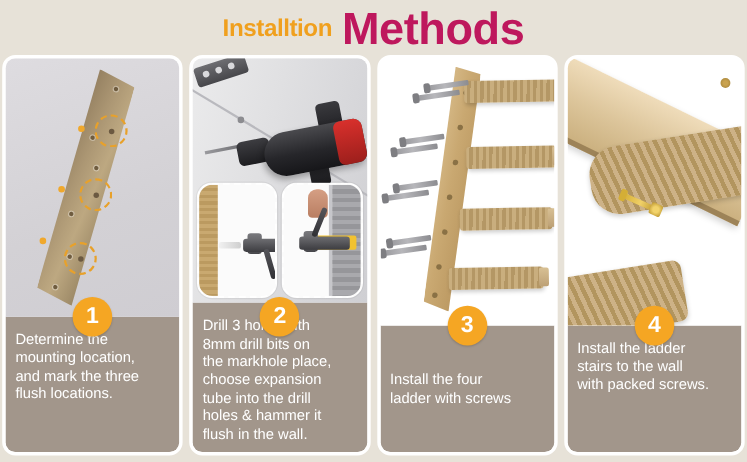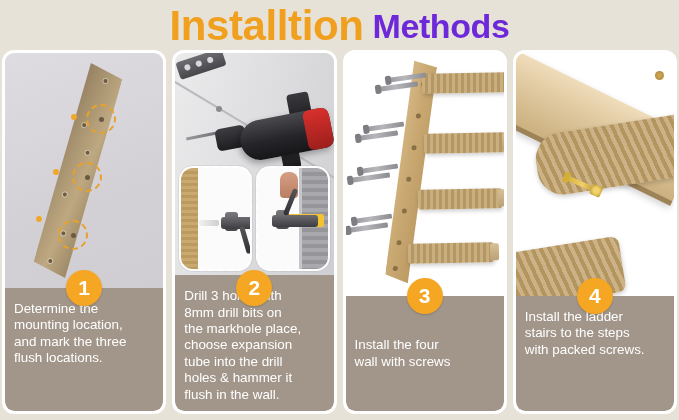--- a/index.html
+++ b/index.html
@@ -20,29 +20,29 @@
   
   .title-bar {
     height: 50px;
     display: flex;
     align-items: center;
     justify-content: center;
     gap: 9px;
     padding-top: 2px;
   }
   .title-word-accent {
-    font-size: 42px;
+    font-size: 22px;
     font-weight: bold;
     color: #f0a01e;
     letter-spacing: -0.4px;
   }
   .title-word-main {
-    font-size: 34px;
+    font-size: 41px;
     font-weight: bold;
-    color: #6d28d9;
+    color: #be185d;
     letter-spacing: -0.4px;
     text-align: center;
   }
 
   
   .panels {
     position: absolute;
     top: 50px;
     left: 0;
     width: 679px;
@@ -540,35 +540,35 @@
       <div class="screw" style="left:22px;top:71px;width:36px;transform:rotate(-8deg);"></div>
       <div class="screw" style="left:14px;top:80px;width:38px;transform:rotate(-8deg);"></div>
       <div class="screw" style="left:16px;top:113px;width:36px;transform:rotate(-8deg);"></div>
       <div class="screw" style="left:6px;top:122px;width:38px;transform:rotate(-8deg);"></div>
       <div class="screw" style="left:10px;top:163px;width:36px;transform:rotate(-8deg);"></div>
       <div class="screw" style="left:4px;top:172px;width:38px;transform:rotate(-8deg);"></div>
     </div>
     <div class="step-badge badge-p3">3</div>
     <div class="panel-caption center">
       <span class="caption-text">Install the four
-wall with screws</span>
+ladder with screws</span>
     </div>
   </div>
 
   <div class="panel">
     <div class="panel-image taller bg-white">
       <div class="plank">
         <div class="plank-edge"></div>
       </div>
       <div class="plank-screwhole"></div>
       <div class="rope-step rope-a"></div>
       <div class="rope-step rope-b"></div>
       <div class="brass-screw"></div>
     </div>
     <div class="step-badge badge-p4">4</div>
     <div class="panel-caption">
       <span class="caption-text">Install the ladder
-stairs to the steps
+stairs to the wall
 with packed screws.</span>
     </div>
   </div>
 
 </div>
 
 </body></html>

